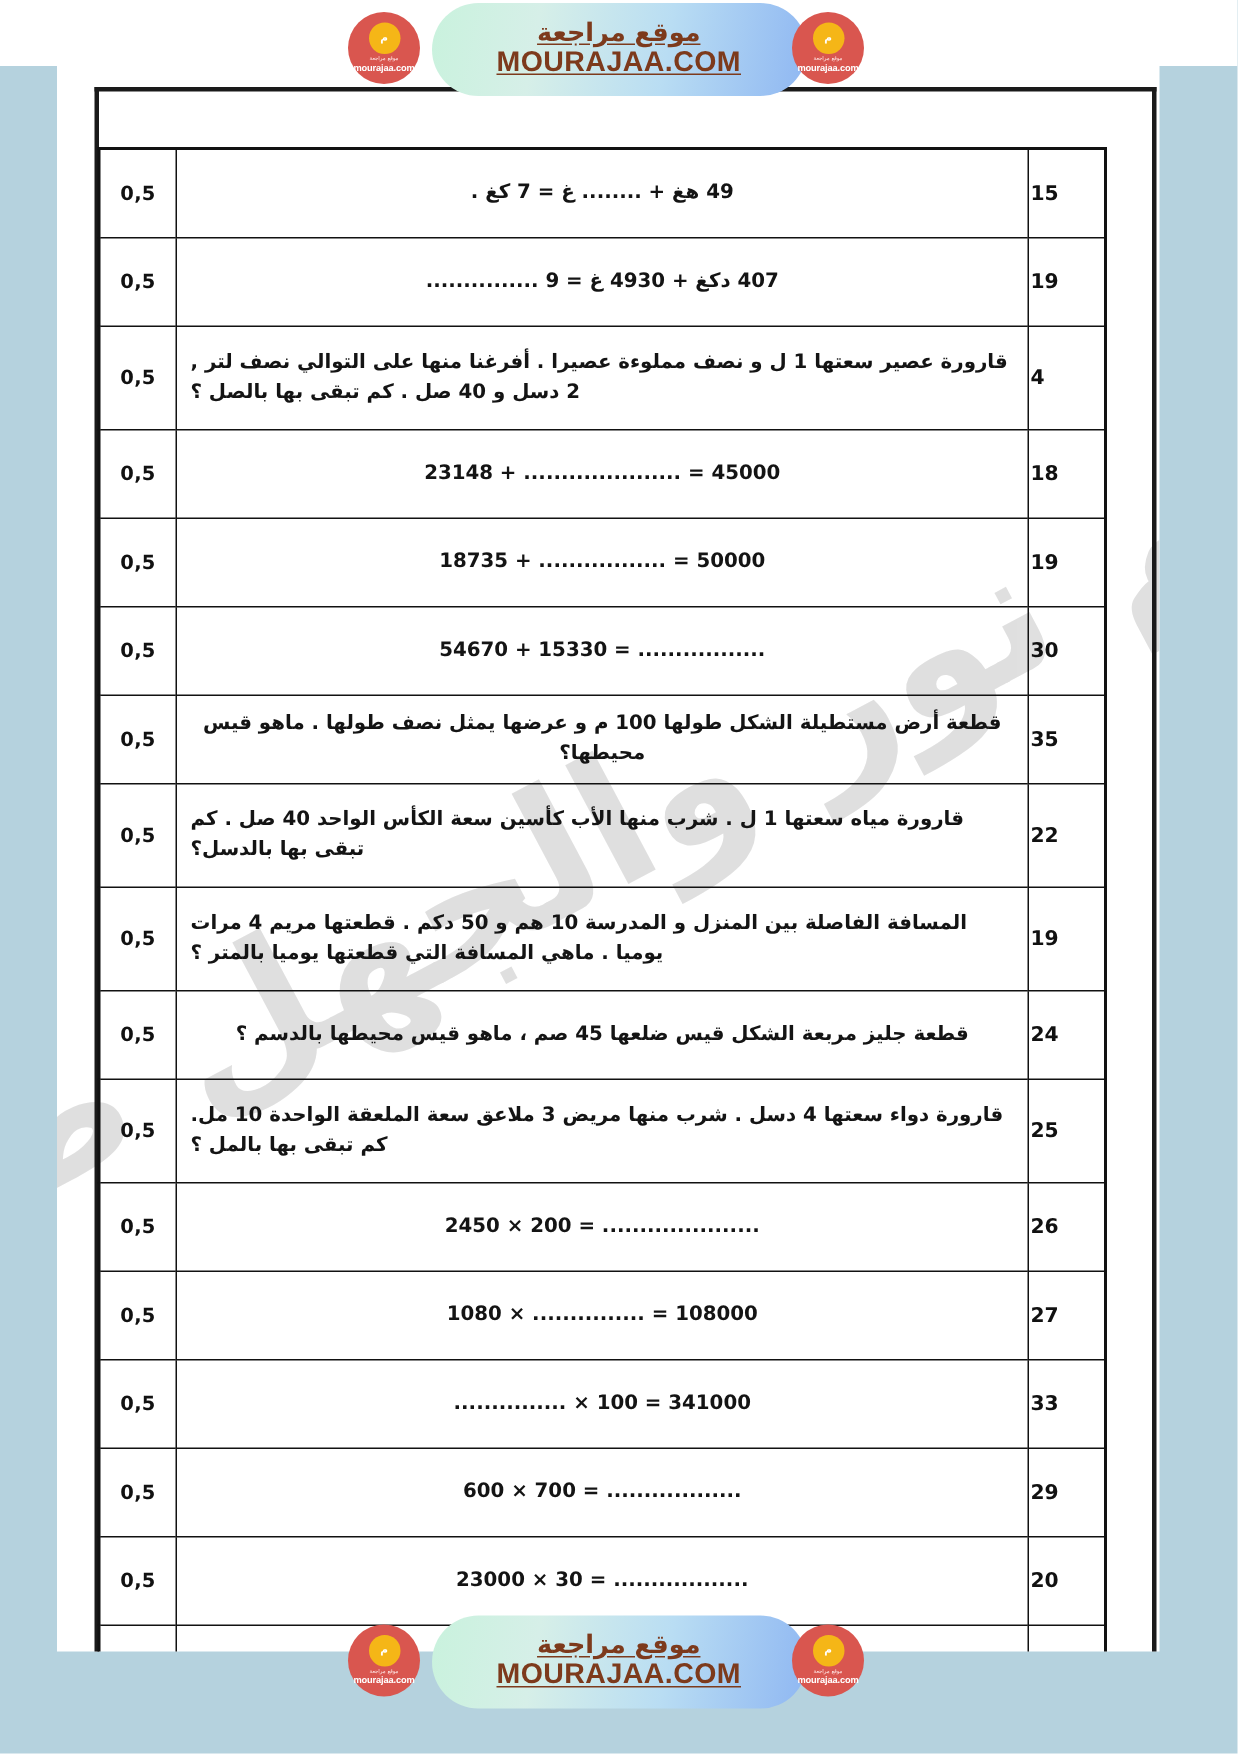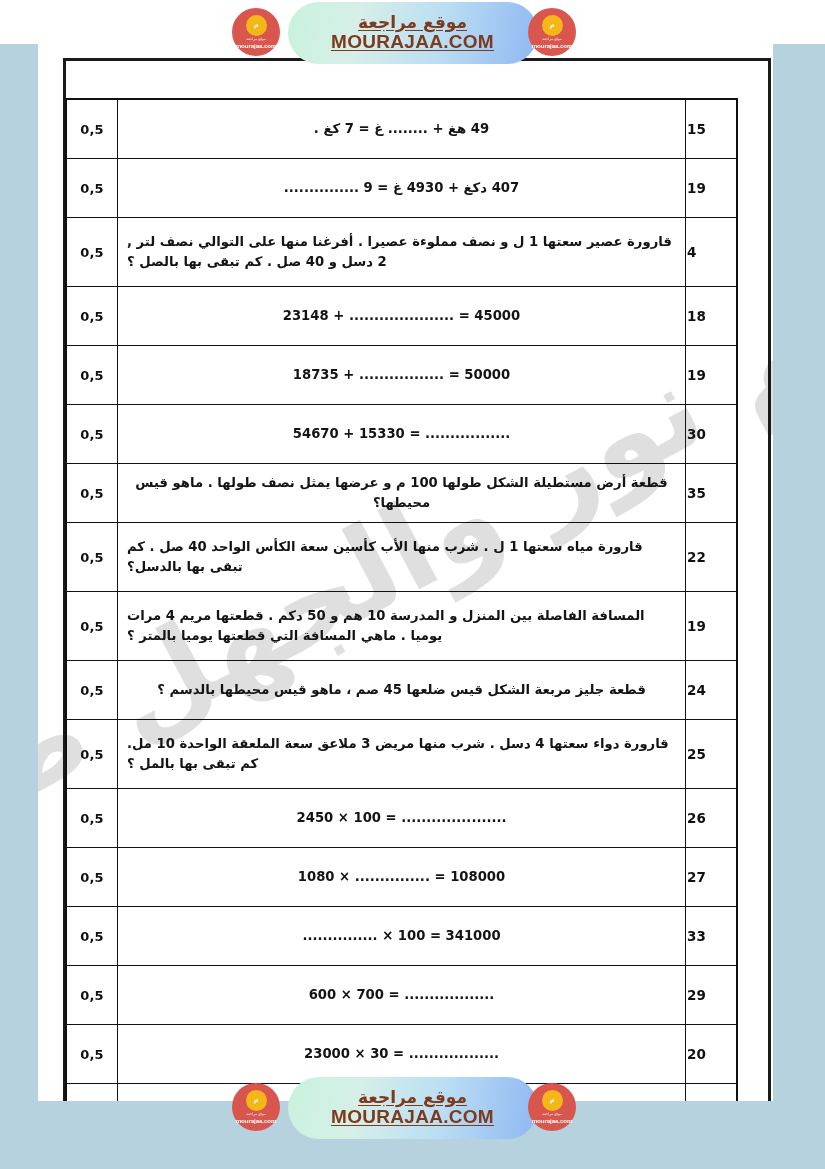--- a/index.html
+++ b/index.html
@@ -296,21 +296,21 @@
             <td class="question centered">قطعة جليز مربعة الشكل قيس ضلعها 45 صم ، ماهو قيس محيطها بالدسم ؟</td>
             <td class="score">0,5</td>
           </tr>
           <tr class="h-tall">
             <td class="num">25</td>
             <td class="question">قارورة دواء سعتها 4 دسل . شرب منها مريض 3 ملاعق سعة الملعقة الواحدة 10 مل. كم تبقى بها بالمل ؟</td>
             <td class="score">0,5</td>
           </tr>
           <tr class="h-short">
             <td class="num">26</td>
-            <td class="question centered">..................... = 100 × 2450</td>
+            <td class="question centered">..................... = 200 × 2450</td>
             <td class="score">0,5</td>
           </tr>
           <tr class="h-short">
             <td class="num">27</td>
             <td class="question centered">108000 = ............... × 1080</td>
             <td class="score">0,5</td>
           </tr>
           <tr class="h-short">
             <td class="num">33</td>
             <td class="question centered">341000 = 100 × ...............</td>

